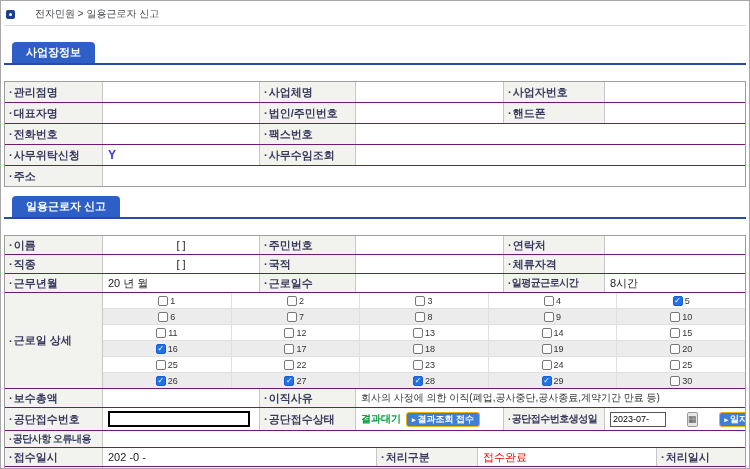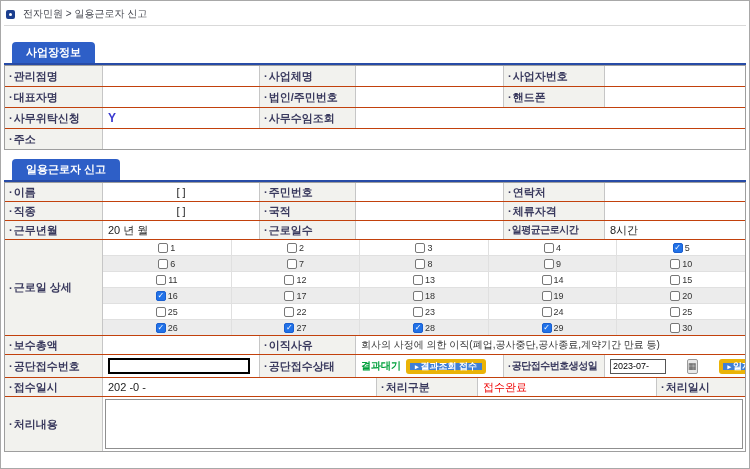--- a/index.html
+++ b/index.html
@@ -6,36 +6,36 @@
   html,body { width:750px; height:469px; }
   body {
     font-family:"Liberation Sans","DejaVu Sans",sans-serif;
     background:#fff; color:#222; font-size:11px;
   }
   .page {
     width:750px; height:469px; border:1px solid #a8a8a8;
     background:#fff; padding:4px 3px 0 3px; overflow:hidden;
   }
   
-  .crumbbar { display:flex; align-items:center; gap:8px; padding:2px 2px 4px 2px;
+  .crumbbar { display:flex; align-items:center; gap:20px; padding:2px 2px 4px 2px;
     border-bottom:1px solid #d9d9d9; }
   .crumb-ico { width:9px; height:9px; background:#1c3f8f; border-radius:2px;
     position:relative; flex:0 0 auto; }
   .crumb-ico::after { content:""; position:absolute; left:3px; top:3px; width:3px; height:3px;
     background:#fff; border-radius:50%; }
   .crumb { font-size:10px; color:#44464f; letter-spacing:0; }
   
   .tabrow { margin-top:16px; padding-left:8px; }
   .tab {
     display:inline-block; background:var(--tab,#2e5fc7); color:#fff; font-weight:bold;
     font-size:11px; padding:3px 14px 3px 14px; border-radius:4px 4px 0 0; cursor:default;
   }
   .tabline { height:2px; background:var(--tabline,#274ba6); }
   
-  .tbl { border:1px solid #9e9e9e; background:#c2410c; display:flex; flex-direction:column; gap:1px; margin-top:0; }
+  .tbl { border:1px solid #9e9e9e; background:#701a75; display:flex; flex-direction:column; gap:1px; margin-top:16px; }
   .row { display:grid; gap:1px; background:#c6c6c6; }
   .g6 { grid-template-columns:97px 156px 95px 147px 100px 1fr; }
   .gbot { grid-template-columns:97px 273px 100px 178px 1fr; }
   .ggrid { grid-template-columns:97px 1fr; }
   .lc {
     background:#f2f2ee; color:#3a3a5e; font-weight:bold; font-size:11px;
     display:flex; align-items:center; padding:0 3px 0 4px; white-space:nowrap; overflow:hidden;
   }
   .lc::before { content:"· "; font-weight:bold; margin-right:1px; }
   .lc.sm { font-size:10px; letter-spacing:-0.5px;text-align:center; }
@@ -57,21 +57,21 @@
   .cb { width:10px; height:10px; border:1px solid #777; border-radius:2px; background:#fff;
     font-size:8px; line-height:8px; color:#fff; text-align:center; flex:0 0 auto; }
   .cb.on { background:var(--check,#2172e8); border-color:#1a5fd0; }
   .cb-num { font-size:9px; color:#333; }
   
   input.box { width:142px; height:16px; border:2px solid #000; background:#fff; font-size:10px; padding:0 2px; }
   input.date { width:56px; height:15px; border:1px solid #555; background:#fff; font-size:9px; padding:0 2px;
     font-family:"Liberation Sans",sans-serif; }
   .btn-blue {
     display:inline-flex; align-items:center; gap:2px; background:var(--btn,#3f7fd6);
-    border:4px solid #eab308; color:#fff; font-size:9px; font-weight:bold;
+    border:1px solid #eab308; color:#fff; font-size:9px; font-weight:bold;
     border-radius:3px; padding:1px 5px; height:15px; cursor:pointer; white-space:nowrap;
   }
   .btn-blue .bico { font-size:7px; line-height:7px; }
   .btn-cal { width:17px; height:15px; background:#e8e8e8; border:1px solid #999; border-radius:2px;
     font-size:9px; line-height:12px; text-align:center; color:#555; cursor:pointer; padding:0; }
   
   .memo { background:#fff; padding:2px; display:block; }
   .memo-box { width:100%; height:100%; border:1px solid #8f8f8f; background:#fff; }
   .gap { height:9px; }
 </style>
@@ -99,20 +99,26 @@
       <div class="lc">사업자번호</div>
       <div class="vc"></div>
     </div>
     <div class="row g6 h20">
       <div class="lc">대표자명</div>
       <div class="vc"></div>
       <div class="lc">법인/주민번호</div>
       <div class="vc"></div>
       <div class="lc">핸드폰</div>
       <div class="vc"></div>
+    </div>
+    <div class="row g6 h20">
+      <div class="lc">전화번호</div>
+      <div class="vc"></div>
+      <div class="lc">팩스번호</div>
+      <div class="vc" style="grid-column:span 3"></div>
     </div>
     <div class="row g6 h20">
       <div class="lc">사무위탁신청</div>
       <div class="vc">
         <span class="val blue">Y</span>
       </div>
       <div class="lc">사무수임조회</div>
       <div class="vc" style="grid-column:span 3"></div>
     </div>
     <div class="row g6 h20">
@@ -318,20 +324,24 @@
         <button class="btn-cal">
           <span>▦</span>
         </button>
         <button class="btn-blue">
           <span class="bico">▸</span>
           <span>일자변경</span>
         </button>
       </div>
     </div>
 
+    <div class="row ggrid" style="height:16px">
+      <div class="lc sm">공단사항 오류내용</div>
+      <div class="vc"></div>
+    </div>
 
     <div class="row gbot h18">
       <div class="lc">접수일시</div>
       <div class="vc">
         <span class="val">202 -0 -</span>
       </div>
       <div class="lc">처리구분</div>
       <div class="vc">
         <span class="val red">접수완료</span>
       </div>

